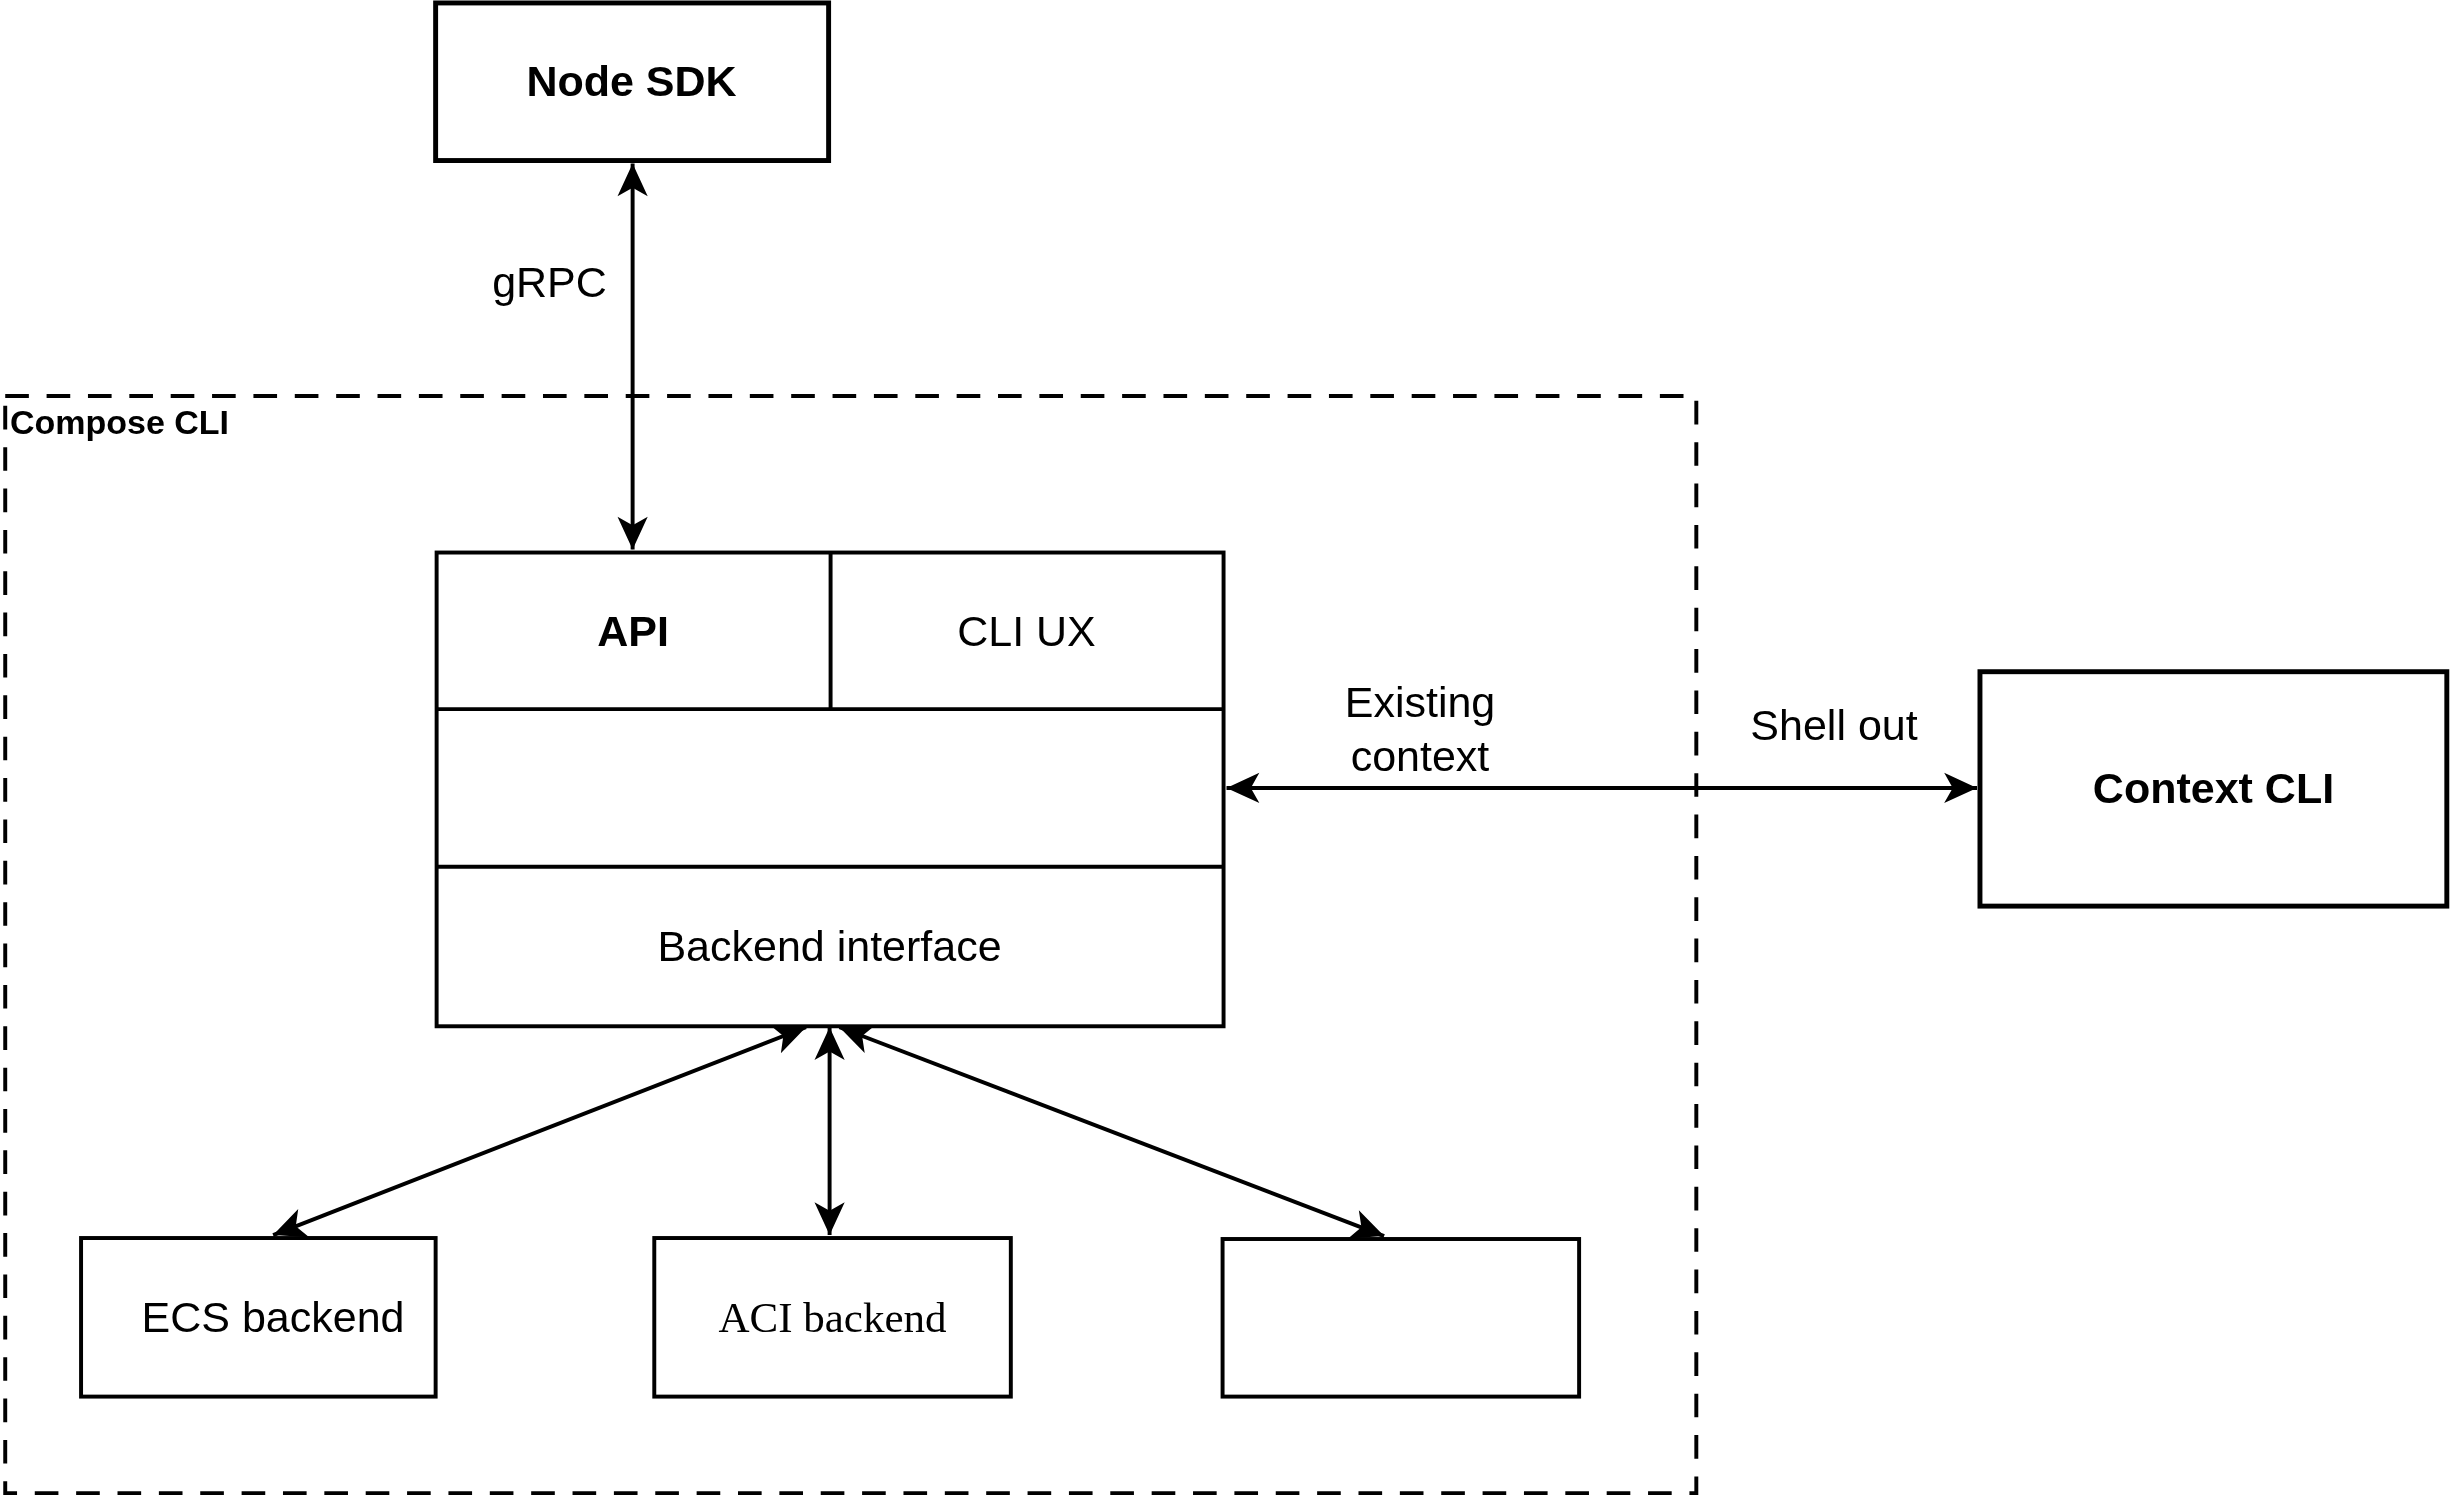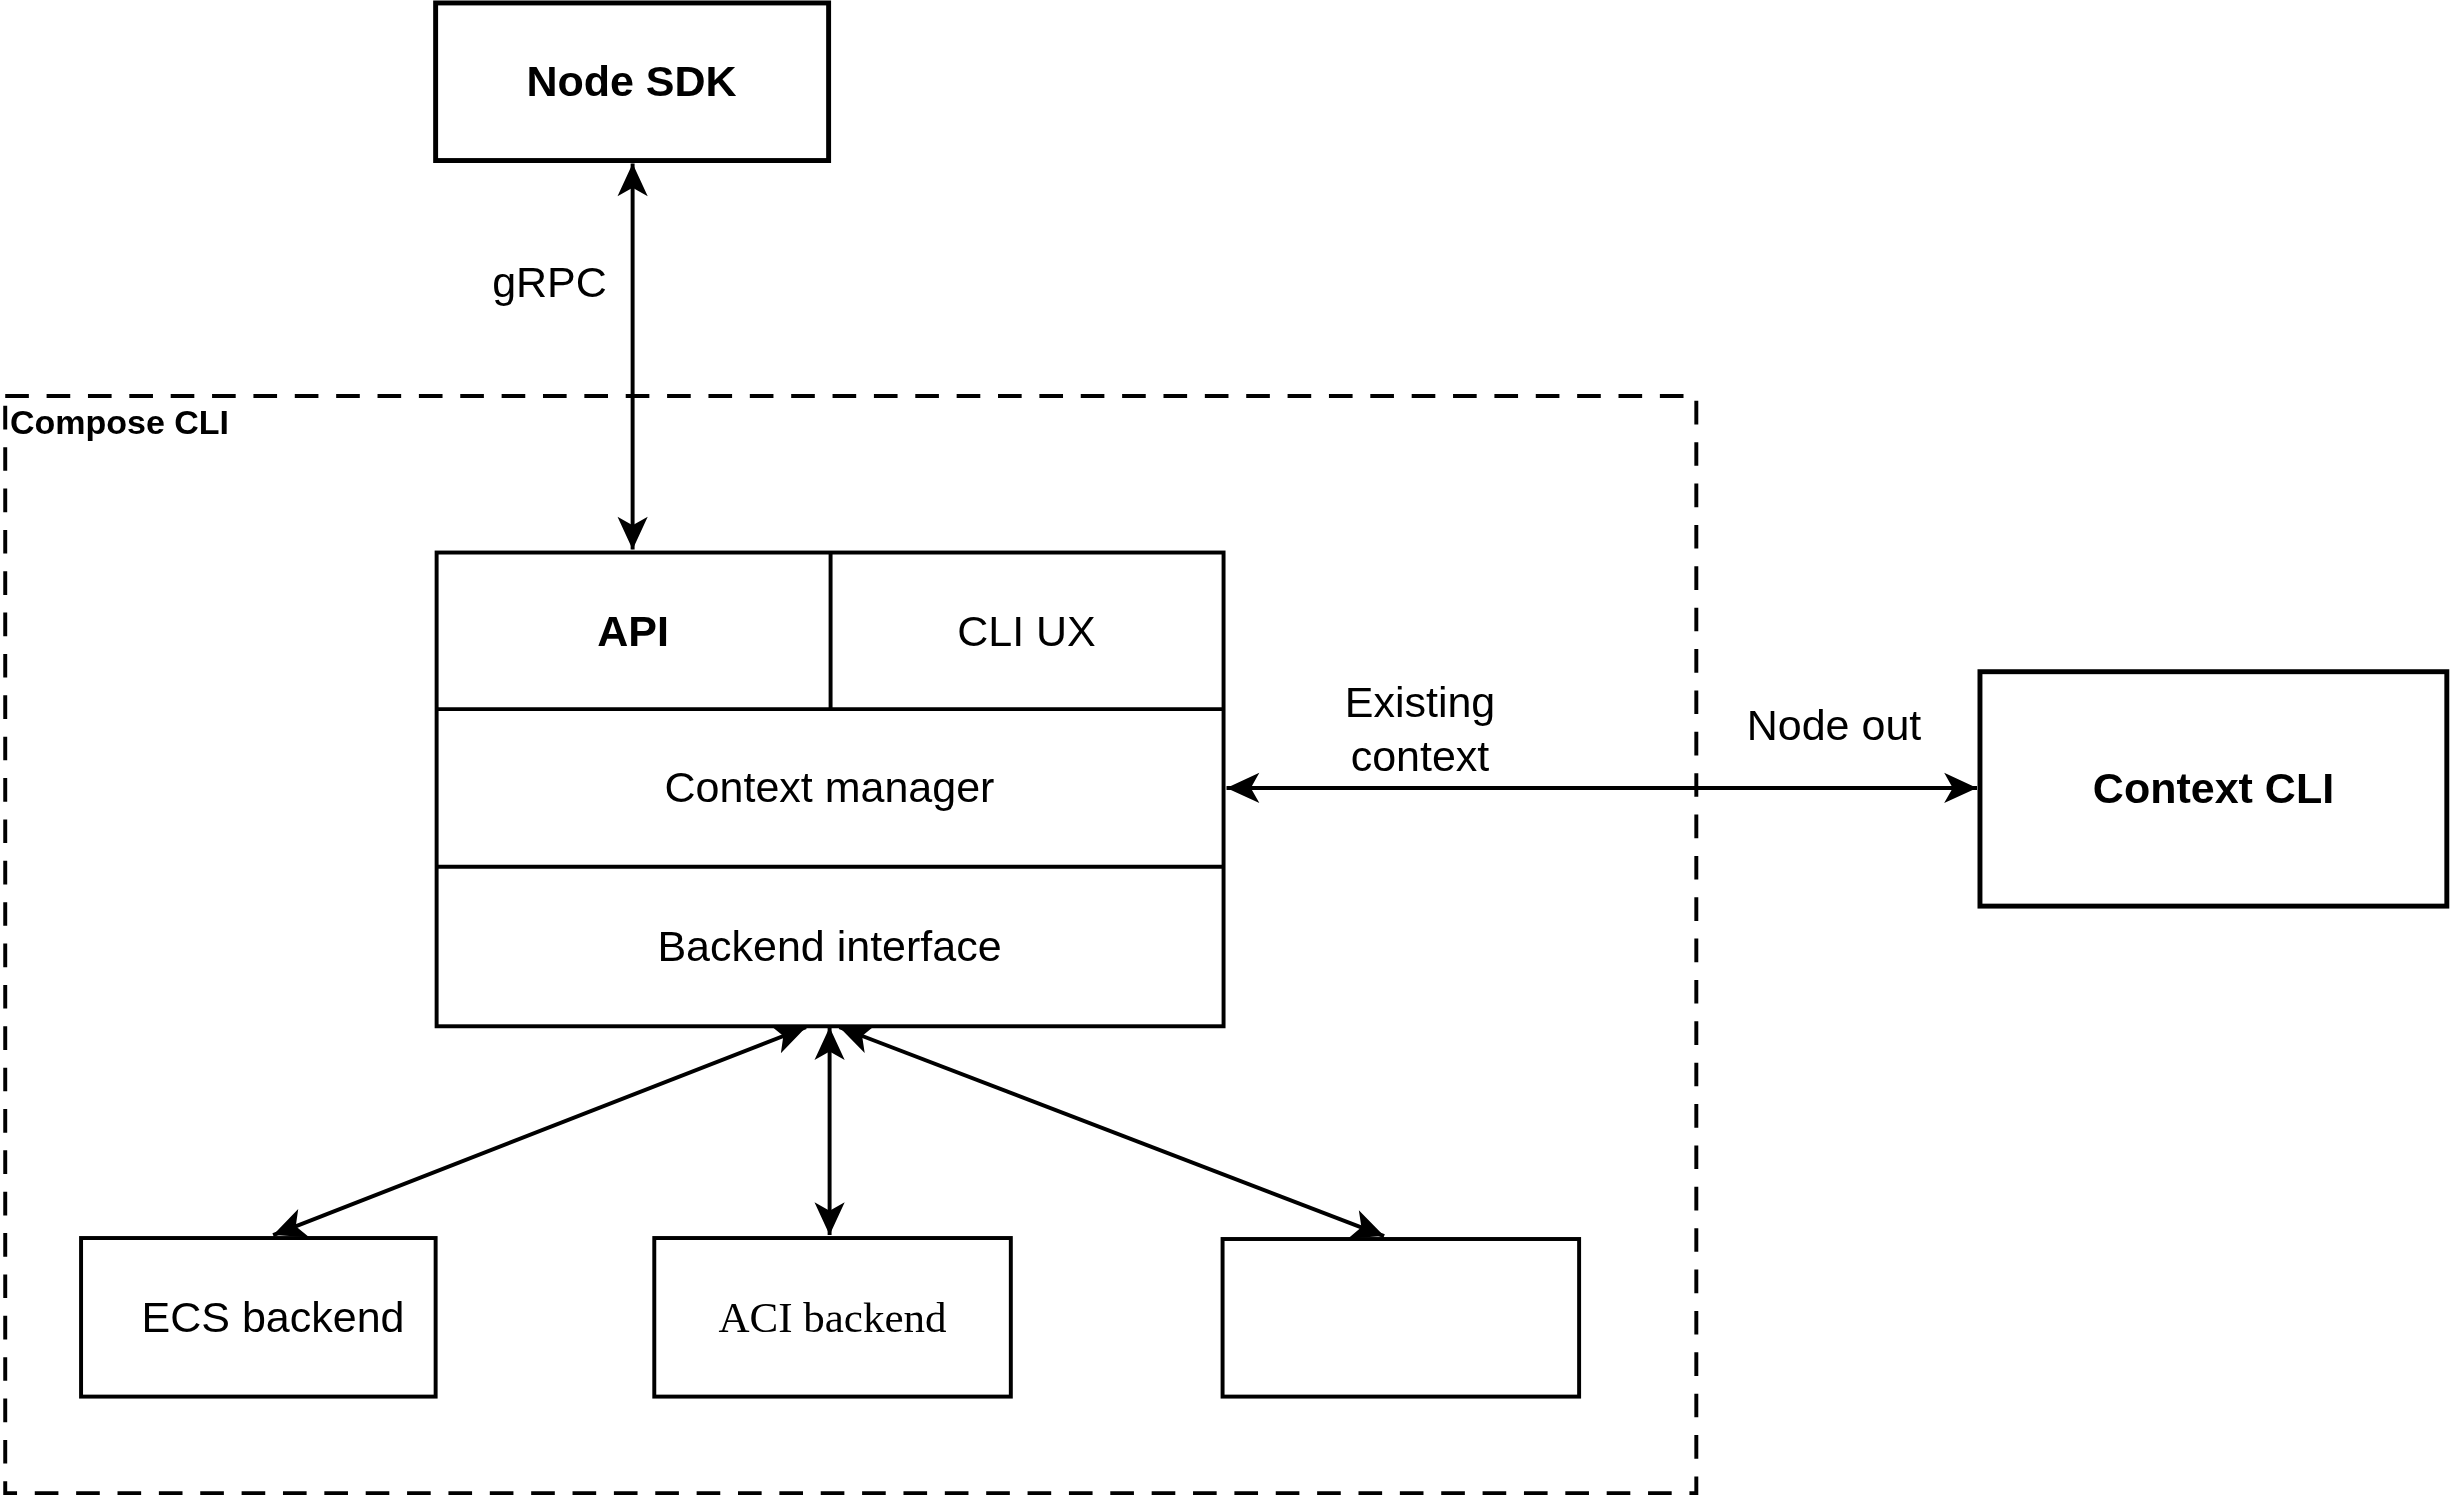--- a/index.html
+++ b/index.html
@@ -64,31 +64,30 @@
   </svg>
 
   <div class="label bold" style="left:435px;top:3px;width:393px;height:158px;">Node SDK</div>
 
   <div class="container-title" style="left:9.9px;top:403px;">Compose CLI</div>
 
   <div class="label" style="left:436px;top:553px;width:394px;height:157px;font-weight:bold;">API</div>
 
   <div class="label" style="left:830px;top:553px;width:393px;height:157px;">CLI UX</div>
 
-  <div class="label" style="left:436px;top:709px;width:787px;height:158px;">Context manager</div>
 
   <div class="label" style="left:436px;top:867px;width:787px;height:160px;">Backend interface</div>
 
   <div class="label bold" style="left:1980px;top:672px;width:467px;height:234px;">Context CLI</div>
 
   <div class="label" style="left:81px;top:1238px;width:384px;height:159px;">ECS backend</div>
 
   <div class="label" style="left:654px;top:1238px;width:357px;height:159px;font-family:Liberation Serif, serif;">ACI backend</div>
 
 
   <div class="label" style="left:451px;top:258px;width:197px;height:49px;">gRPC</div>
 
   <div class="label" style="left:1272px;top:705px;width:296px;height:49px;">Existing context</div>
 
-  <div class="label" style="left:1686px;top:701px;width:296px;height:49px;">Node out</div>
+  <div class="label" style="left:1686px;top:701px;width:296px;height:49px;">Shell out</div>
 
 </div>
 
 
 </body></html>

